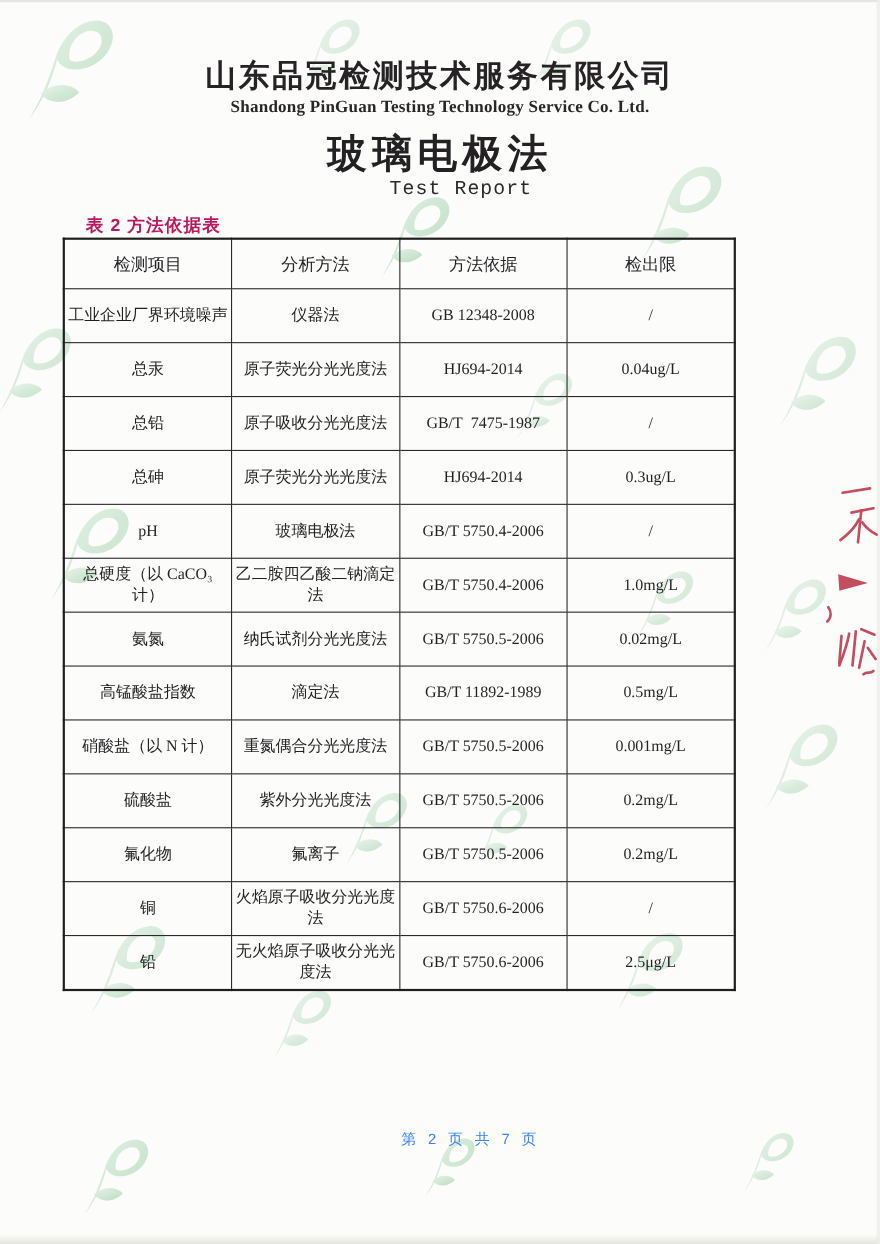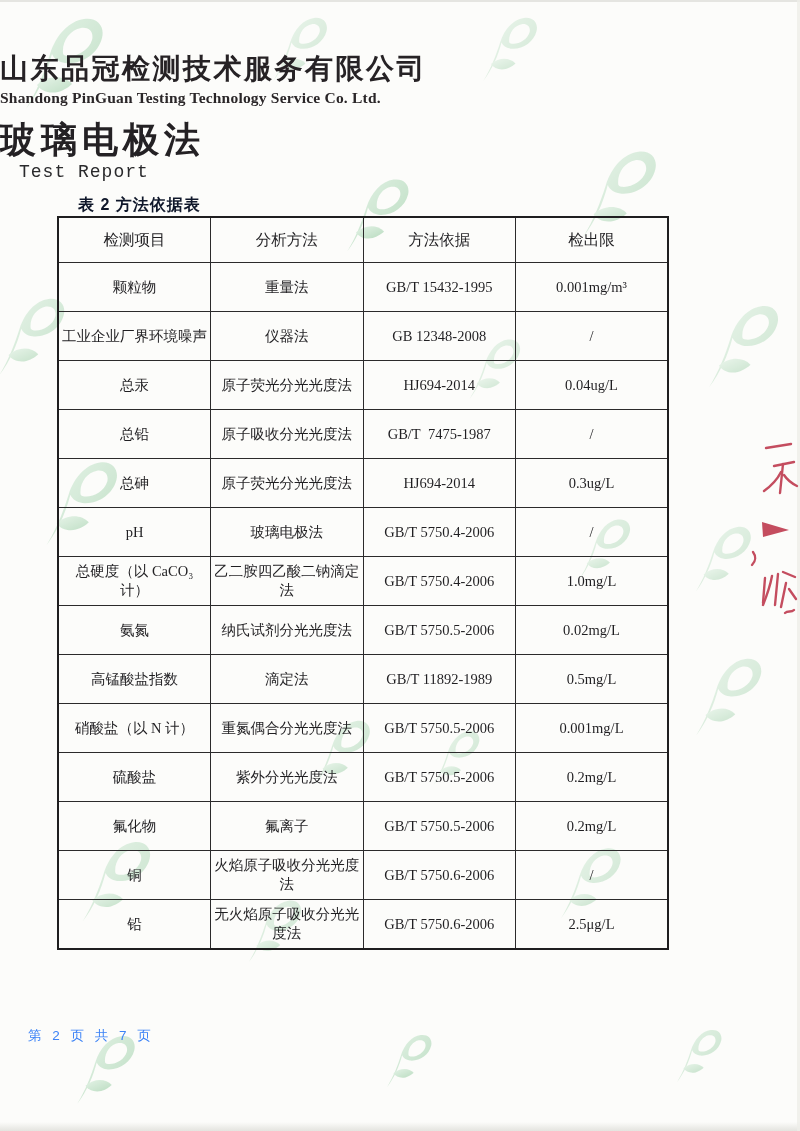--- a/index.html
+++ b/index.html
@@ -11,21 +11,21 @@
     font-family:"Liberation Serif","DejaVu Serif",serif;
     color:#1e1d20;
   }
   .layer{position:absolute;inset:0;}
   #watermark-layer{z-index:0;}
   #content-layer{z-index:1;}
   #ink-layer{z-index:2;pointer-events:none;}
 
   .wm{position:absolute;}
 
-  .center-line{position:absolute;left:0;width:100%;white-space:nowrap;}
+  .center-line{position:absolute;left:0;width:100%;text-align:center;white-space:nowrap;}
   .company-cn{
     top:50px;
     font-family:"Liberation Sans","DejaVu Sans",sans-serif;
     font-size:28px;font-weight:bold;letter-spacing:2.5px;color:#262225;
   }
   .company-en{
     top:89px;
     font-family:"Liberation Serif","DejaVu Serif",serif;
     font-size:15.5px;font-weight:bold;color:#2a2628;letter-spacing:0.2px;
   }
@@ -35,21 +35,21 @@
     font-size:36px;font-weight:bold;letter-spacing:5px;color:#242124;
   }
   .report-en{
     top:162px;
     font-family:"Liberation Mono","DejaVu Sans Mono",monospace;
     font-size:18px;color:#2a2a2c;letter-spacing:1px;margin-left:19px;
   }
   .table-caption{
     position:absolute;left:78px;top:195px;
     font-family:"Liberation Sans","DejaVu Sans",sans-serif;
-    font-size:16px;font-weight:bold;color:#0f172a;letter-spacing:1px;
+    font-size:16px;font-weight:bold;color:#be185d;letter-spacing:1px;
   }
   table.methods{
     position:absolute;left:57px;top:216px;width:612px;
     border-collapse:collapse;table-layout:fixed;
     background:transparent;
     border:2px solid #1f1e1f;
   }
   table.methods th, table.methods td{
     border:1px solid #2b2a2b;
     text-align:center;vertical-align:middle;
@@ -163,26 +163,20 @@
   <table class="methods">
     <thead>
       <tr id="methods-head-row">
           <th>检测项目</th>
           <th>分析方法</th>
           <th>方法依据</th>
           <th>检出限</th>
         </tr>
     </thead>
     <tbody id="methods-body">
-        <tr>
-          <td>颗粒物</td>
-          <td>重量法</td>
-          <td>GB/T 15432-1995</td>
-          <td>0.001mg/m³</td>
-        </tr>
         <tr>
           <td>工业企业厂界环境噪声</td>
           <td>仪器法</td>
           <td>GB 12348-2008</td>
           <td>/</td>
         </tr>
         <tr>
           <td>总汞</td>
           <td>原子荧光分光光度法</td>
           <td>HJ694-2014</td>

